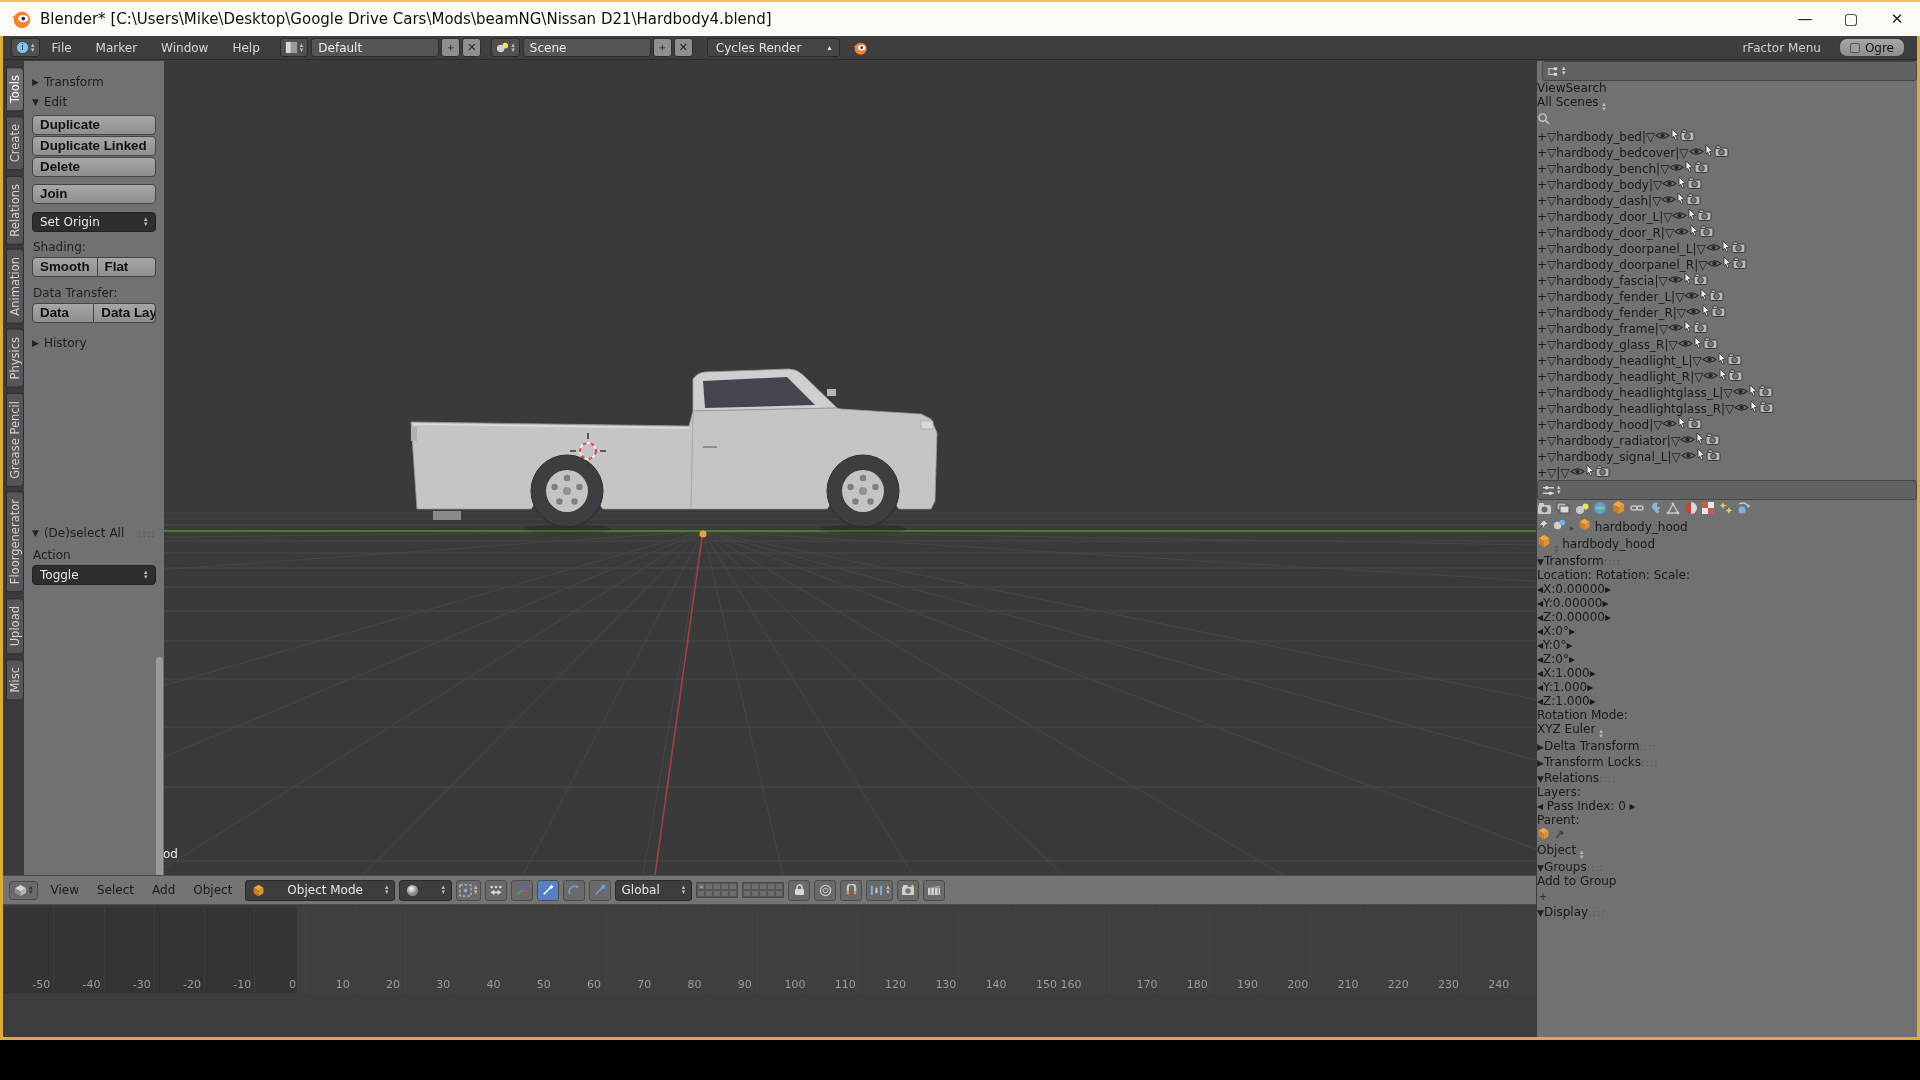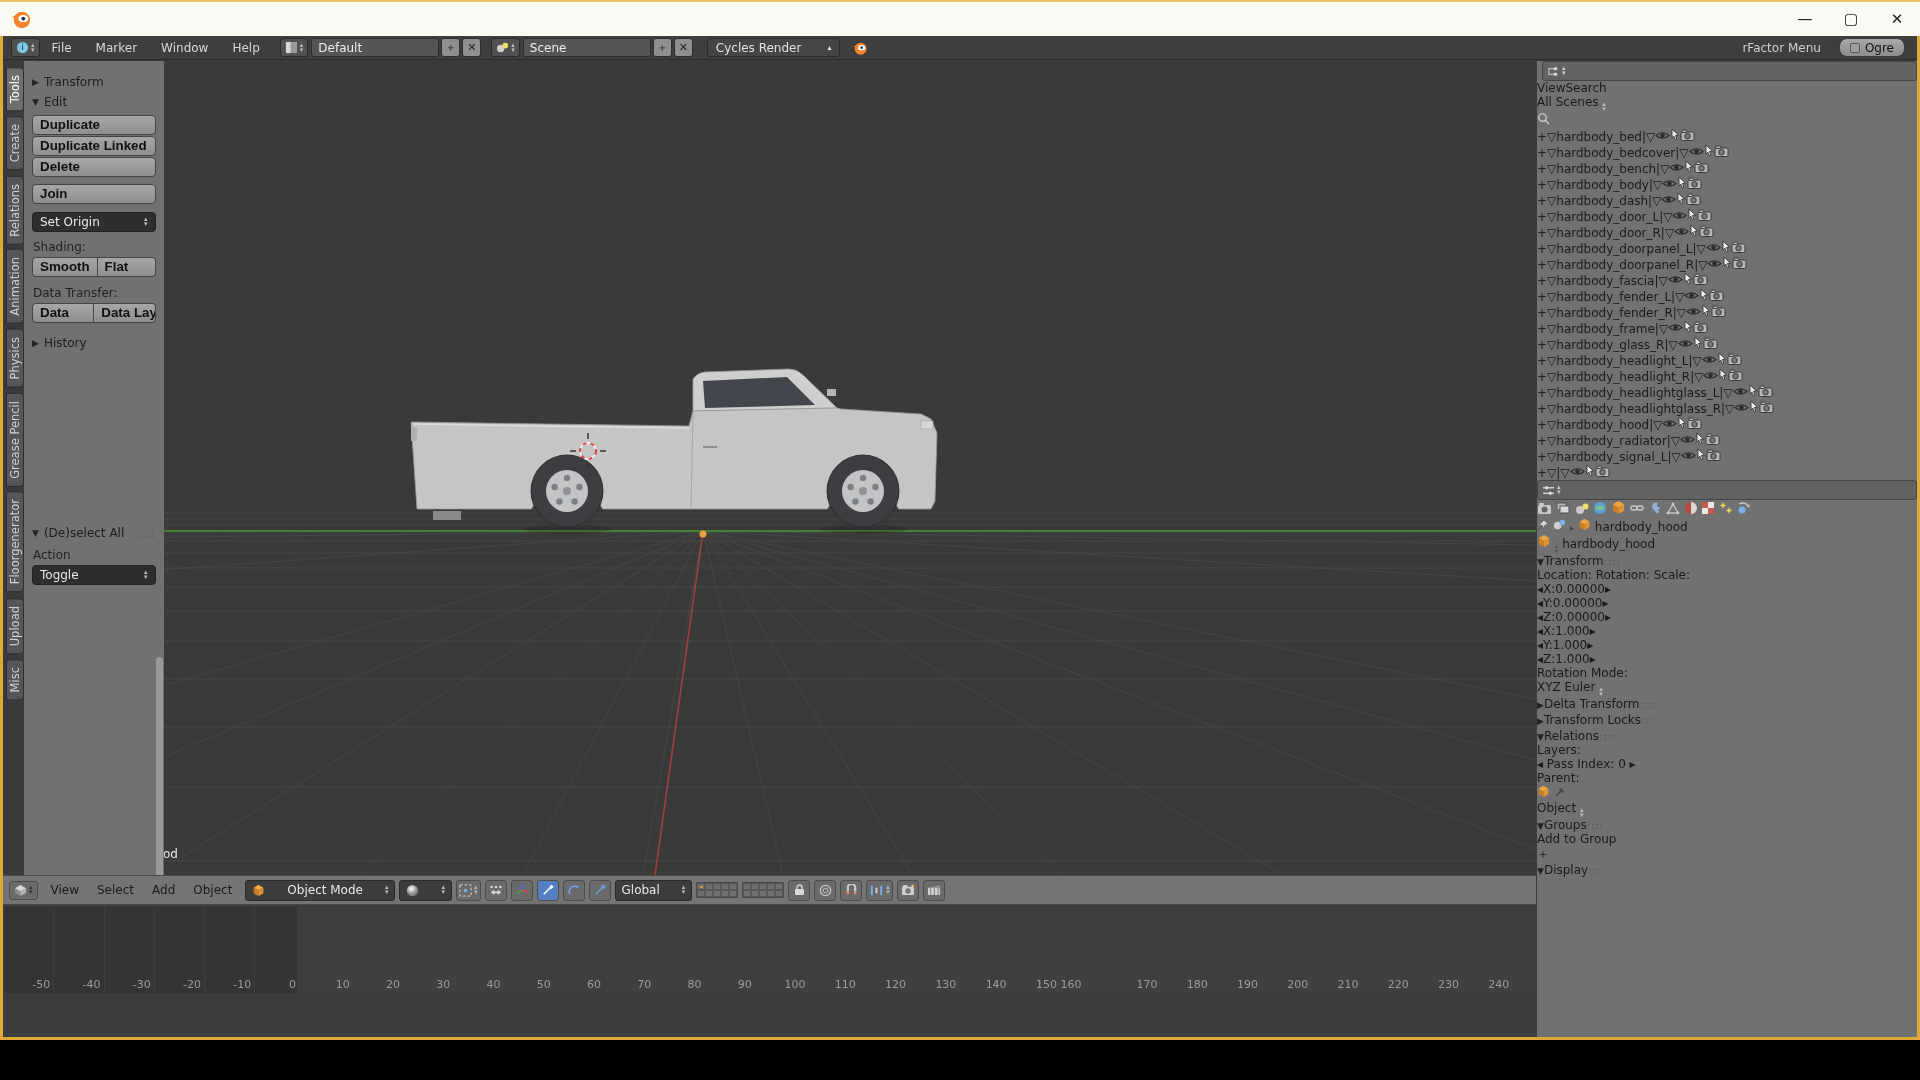--- a/index.html
+++ b/index.html
@@ -194,20 +194,21 @@
 </head>
 <body class="noselect">
 
 <div id="titlebar">
   <svg class="blogo" viewBox="0 0 24 24">
     <circle cx="13" cy="13" r="9" fill="#f5822d"></circle>
     <ellipse cx="14.5" cy="11.5" rx="5.5" ry="4" fill="#fff"></ellipse>
     <circle cx="14.5" cy="11.5" r="2" fill="#1b2b52"></circle>
     <path d="M2 10 L10 6 L8 12 Z" fill="#f5822d"></path>
   </svg>
+  <span id="title-text">Blender* [C:\Users\Mike\Desktop\Google Drive Cars\Mods\beamNG\Nissan D21\Hardbody4.blend]</span>
   <div id="win-controls">
     <div class="wbtn">—</div>
     <div class="wbtn">▢</div>
     <div class="wbtn">✕</div>
   </div>
 </div>
 
 <div id="app-frame">
 
   <div id="info-header">
@@ -1125,20 +1126,25 @@
           <span>Rotation:</span>
           <span>Scale:</span>
         </div>
         <div id="tgrid">
             <div class="tcol">
               <div class="nfield"><span class="arrowch">◂</span><span>X:</span><span class="val">0.00000</span><span class="arrowch">▸</span></div>
               <div class="nfield"><span class="arrowch">◂</span><span>Y:</span><span class="val">0.00000</span><span class="arrowch">▸</span></div>
               <div class="nfield"><span class="arrowch">◂</span><span>Z:</span><span class="val">0.00000</span><span class="arrowch">▸</span></div>
             </div>
             <div class="tcol">
+              <div class="nfield"><span class="arrowch">◂</span><span>X:</span><span class="val">0°</span><span class="arrowch">▸</span></div>
+              <div class="nfield"><span class="arrowch">◂</span><span>Y:</span><span class="val">0°</span><span class="arrowch">▸</span></div>
+              <div class="nfield"><span class="arrowch">◂</span><span>Z:</span><span class="val">0°</span><span class="arrowch">▸</span></div>
+            </div>
+            <div class="tcol">
               <div class="nfield"><span class="arrowch">◂</span><span>X:</span><span class="val">1.000</span><span class="arrowch">▸</span></div>
               <div class="nfield"><span class="arrowch">◂</span><span>Y:</span><span class="val">1.000</span><span class="arrowch">▸</span></div>
               <div class="nfield"><span class="arrowch">◂</span><span>Z:</span><span class="val">1.000</span><span class="arrowch">▸</span></div>
             </div>
           </div>
         <div id="rotmode-row">
           <span>Rotation Mode:</span>
           <div id="rotmode-dd">
             <span>XYZ Euler</span>
             <span class="updown">

